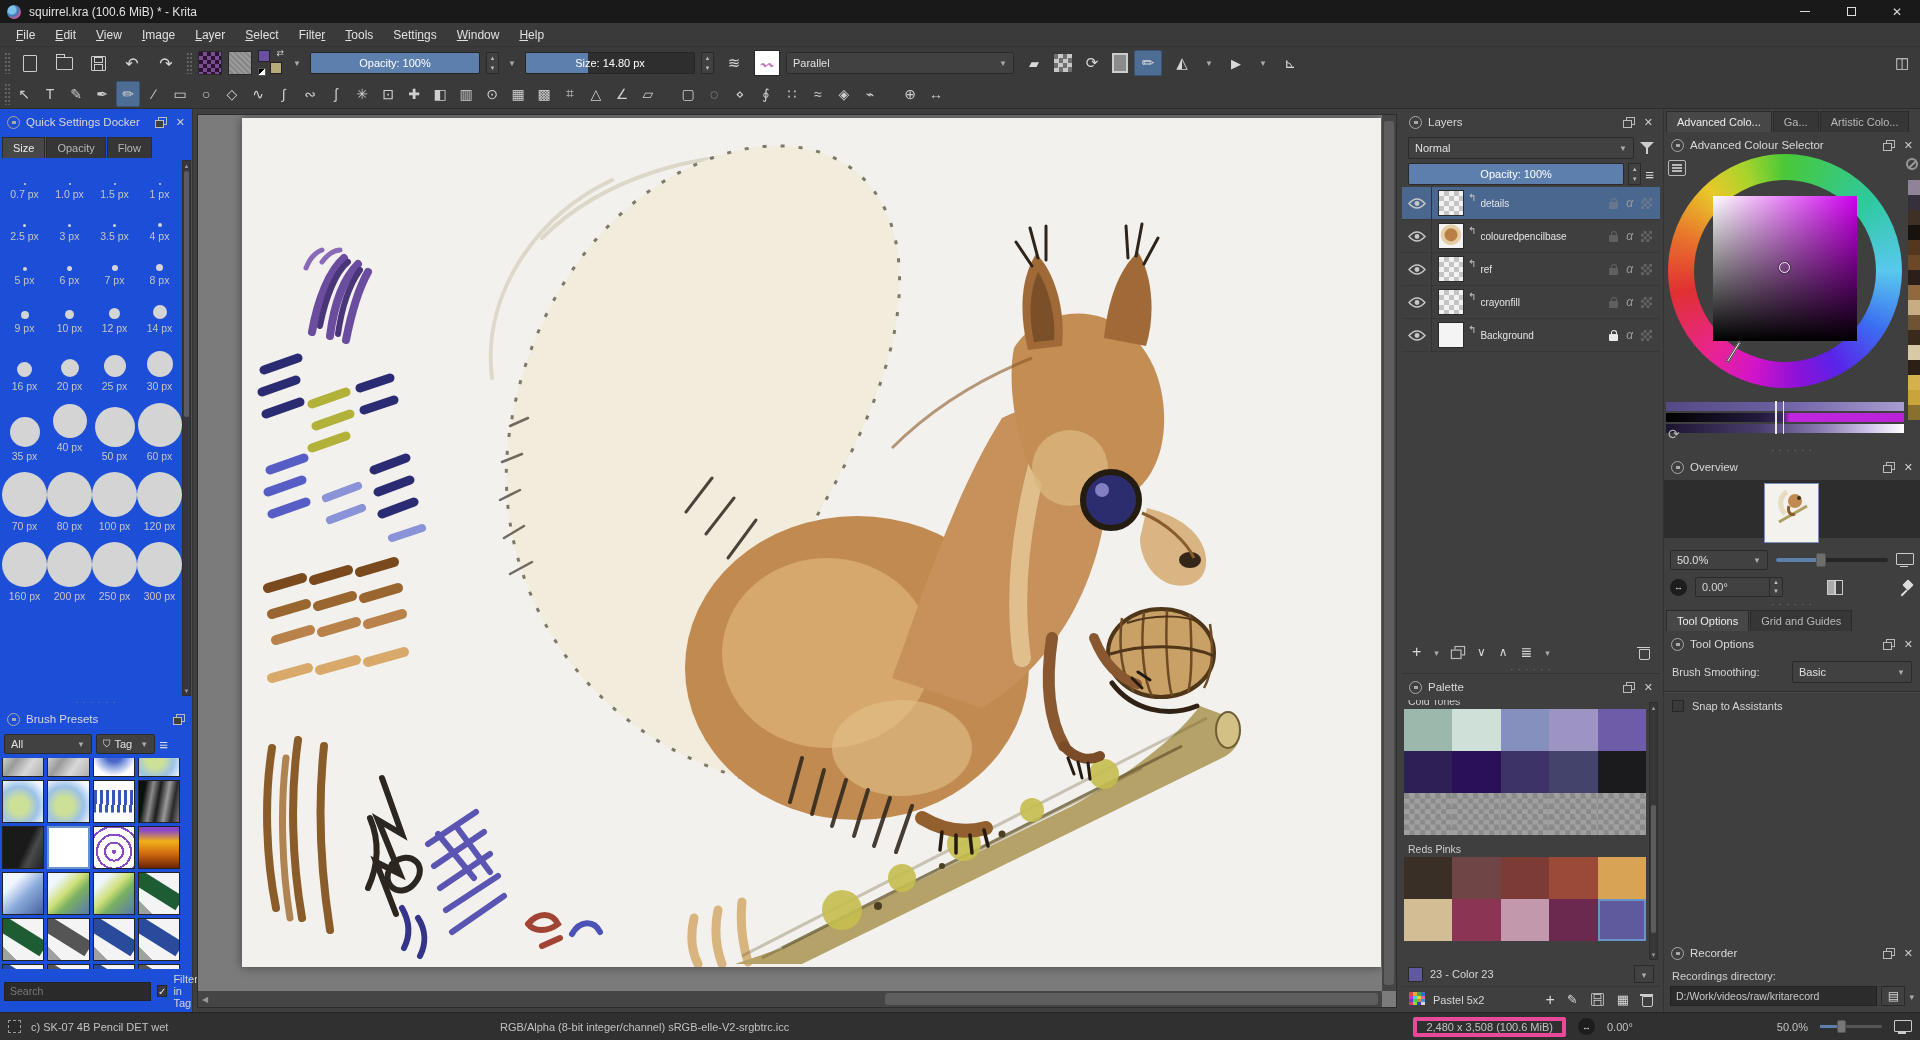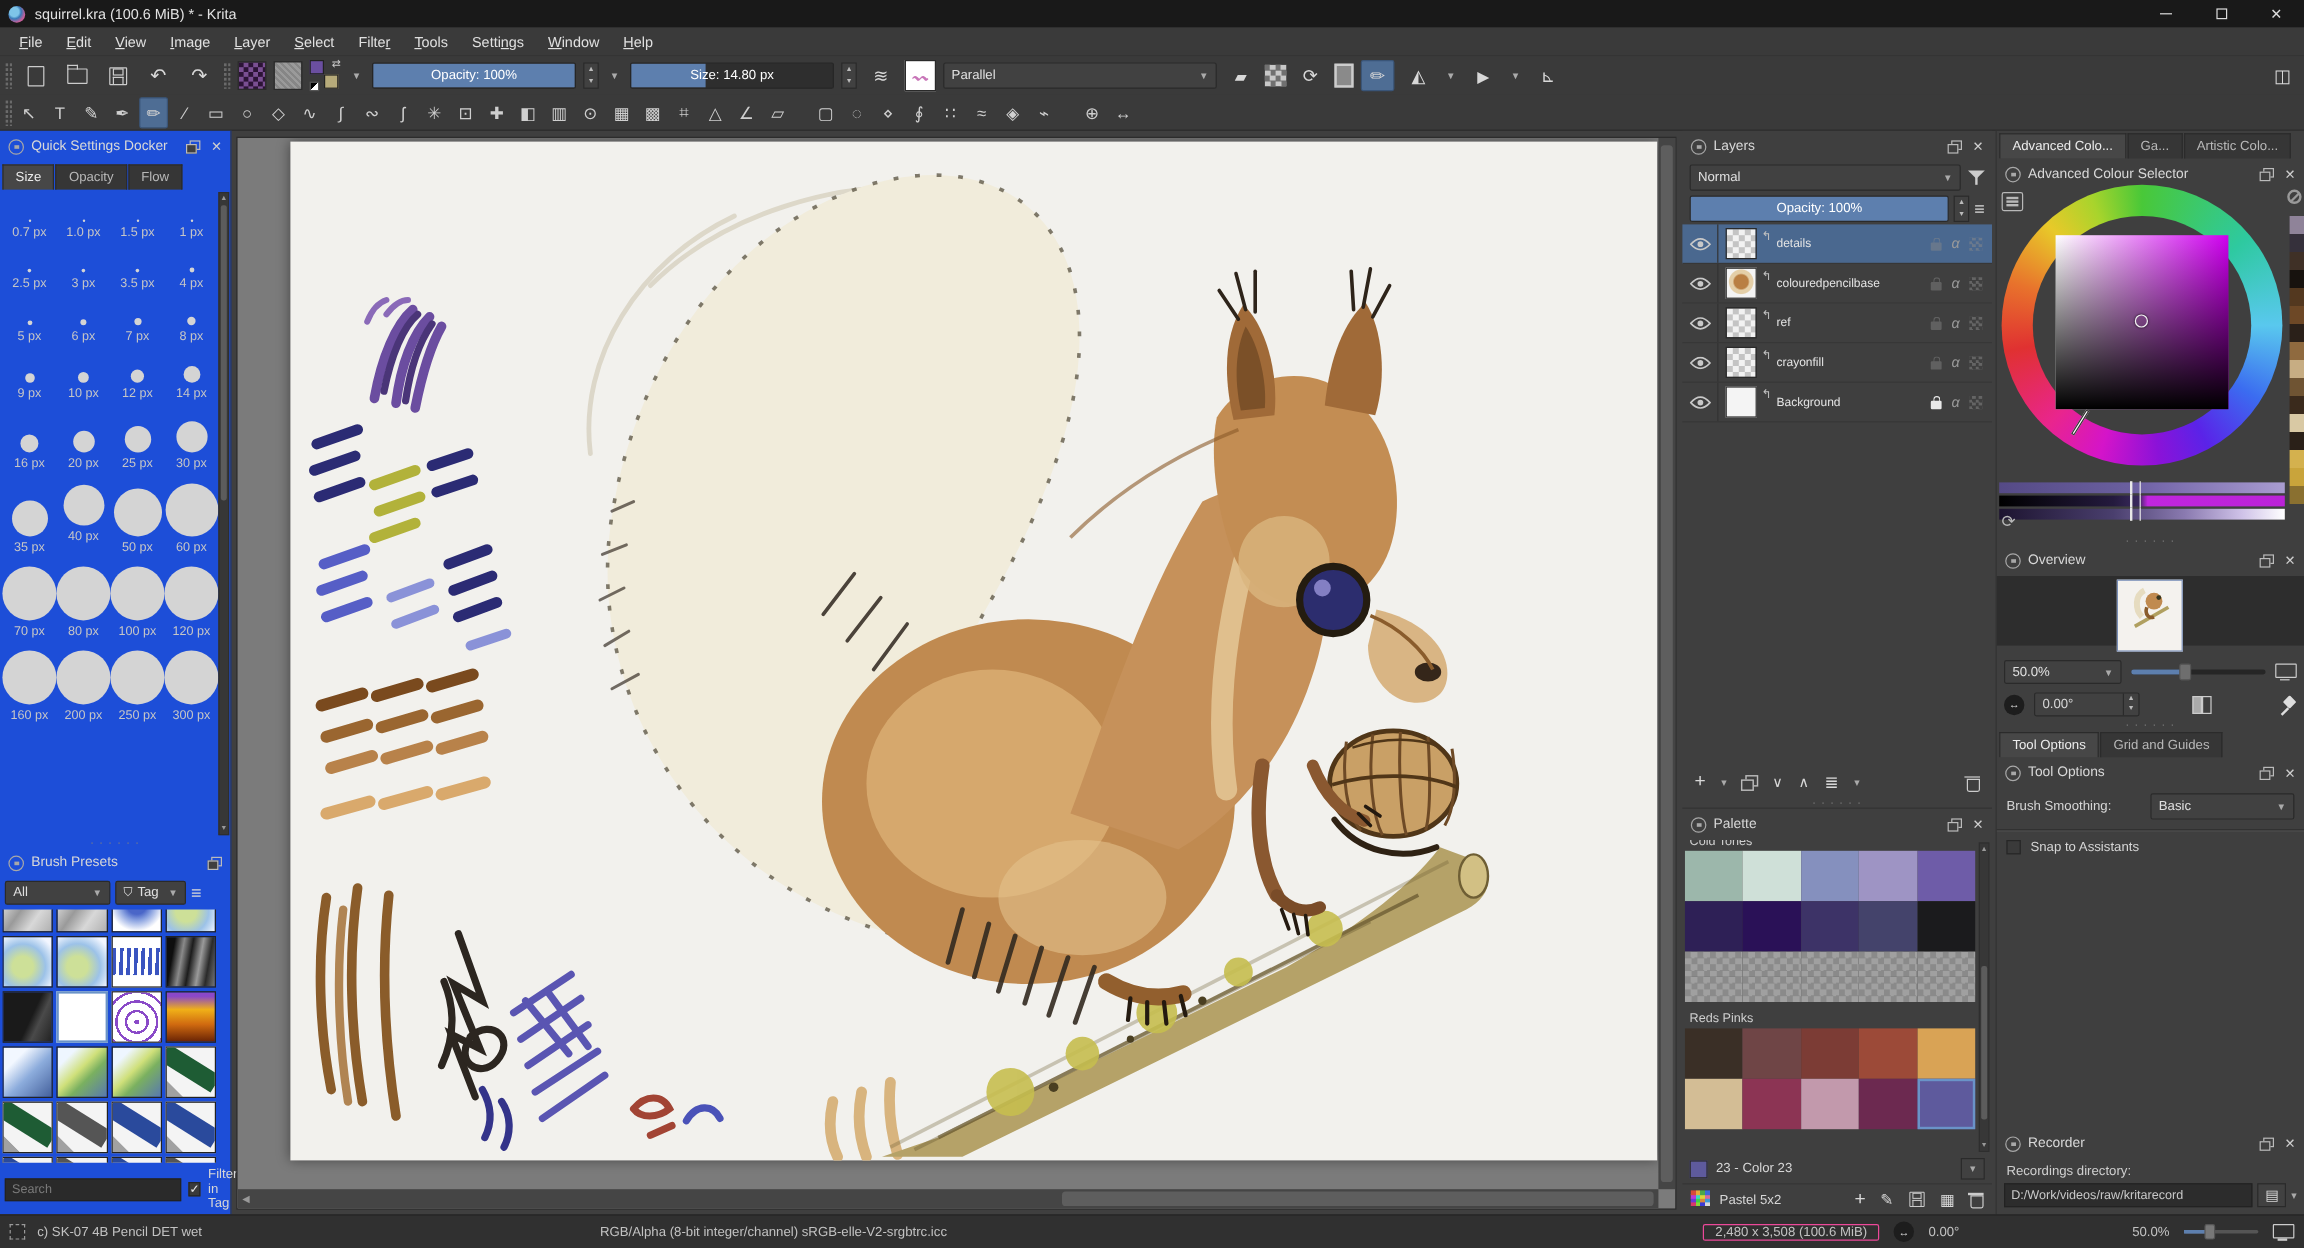--- a/index.html
+++ b/index.html
@@ -243,21 +243,21 @@
   #snap-row .chk { background:#3a3a3a; }
   #recorder { margin-top:auto; flex:none; display:flex; flex-direction:column; }
   #rec-label { padding:4px 8px 2px 8px; color:#cfcfcf; }
   #rec-row { display:flex; align-items:center; gap:4px; padding:2px 6px 6px 6px; }
   #rec-row input { flex:1; height:20px; background:#2c2c2c; border:1px solid #222; color:#c8c8c8; font-size:10.5px; padding:0 5px; font-family:inherit; }
   #rec-row .bbtn { width:24px; height:20px; background:#414141; border:1px solid #2a2a2a; display:flex; align-items:center; justify-content:center; }
   
   #statusbar { position:absolute; left:0; top:1012px; width:1920px; height:28px; background:#303030; border-top:1px solid #232323; display:flex; align-items:center; gap:10px; padding:0 8px; color:#c2c2c2; }
   #sb-profile { position:absolute; left:500px; }
   #sb-right { margin-left:auto; display:flex; align-items:center; gap:12px; }
-  #sb-dims { border:1px solid #ec4899; padding:0 9px; border-radius:2px; }
+  #sb-dims { border:4px solid #ec4899; padding:0 9px; border-radius:2px; }
   #sb-zoomslider { position:relative; width:62px; height:14px; }
   #sb-zoomslider .track { position:absolute; left:0; right:0; top:5px; height:3px; background:#555; border-radius:2px; }
   #sb-zoomslider .fillseg { position:absolute; left:0; width:30%; top:5px; height:3px; background:#5d7fae; }
   #sb-zoomslider .handle { position:absolute; left:28%; top:0; width:9px; height:13px; background:#777; border:1px solid #555; border-radius:2px; }
   #sb-gap { width:120px; }
   svg { display:block; }
 </style>
 </head>
 <body>
 

